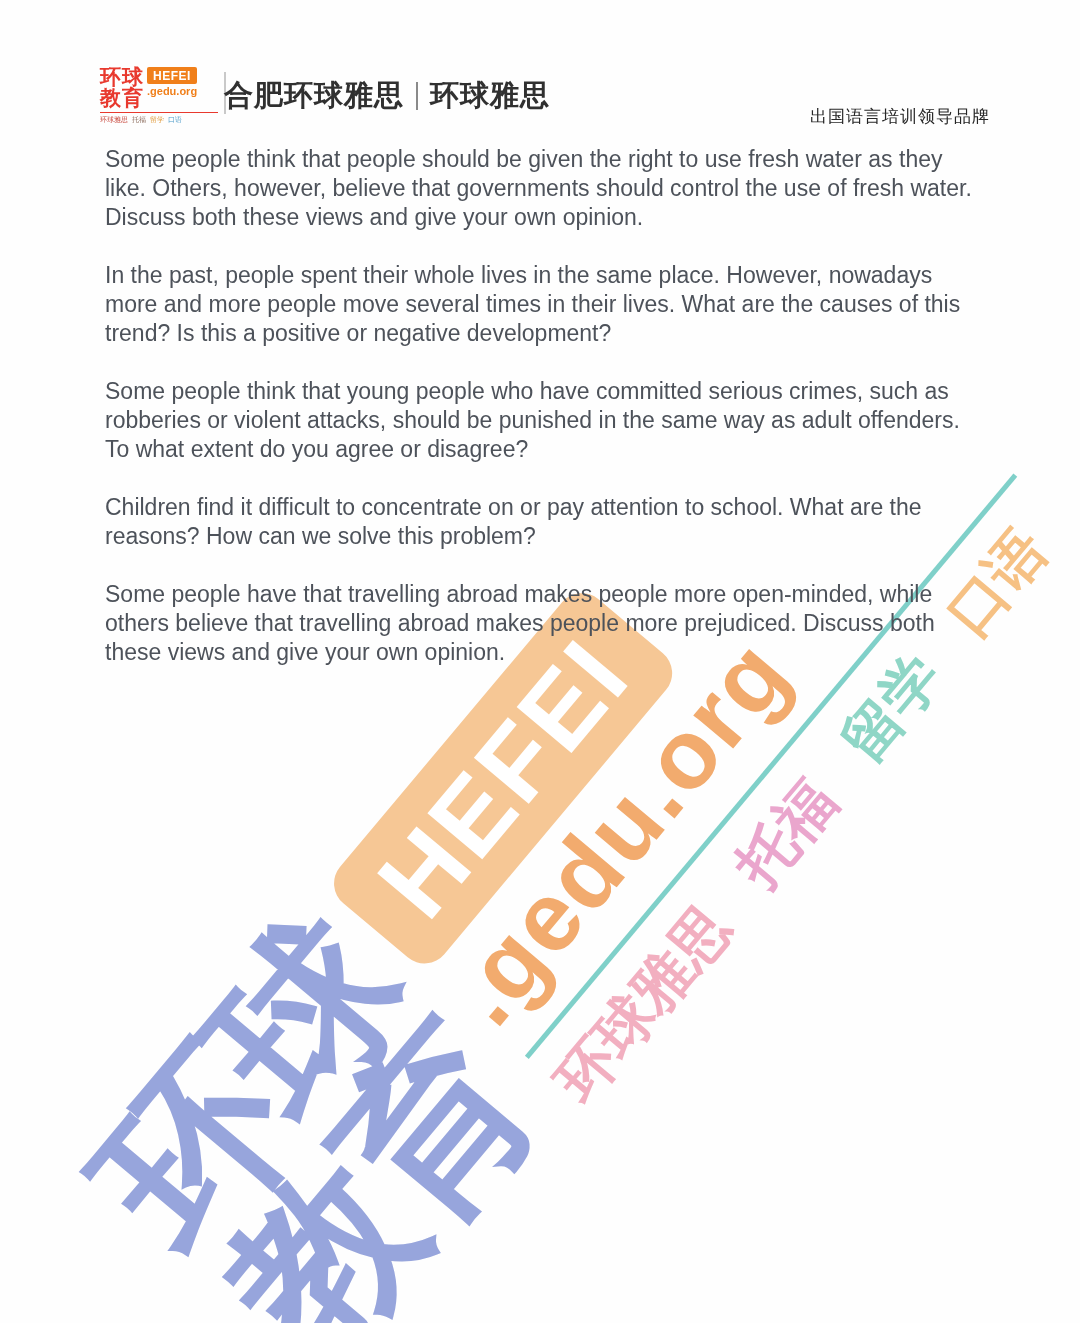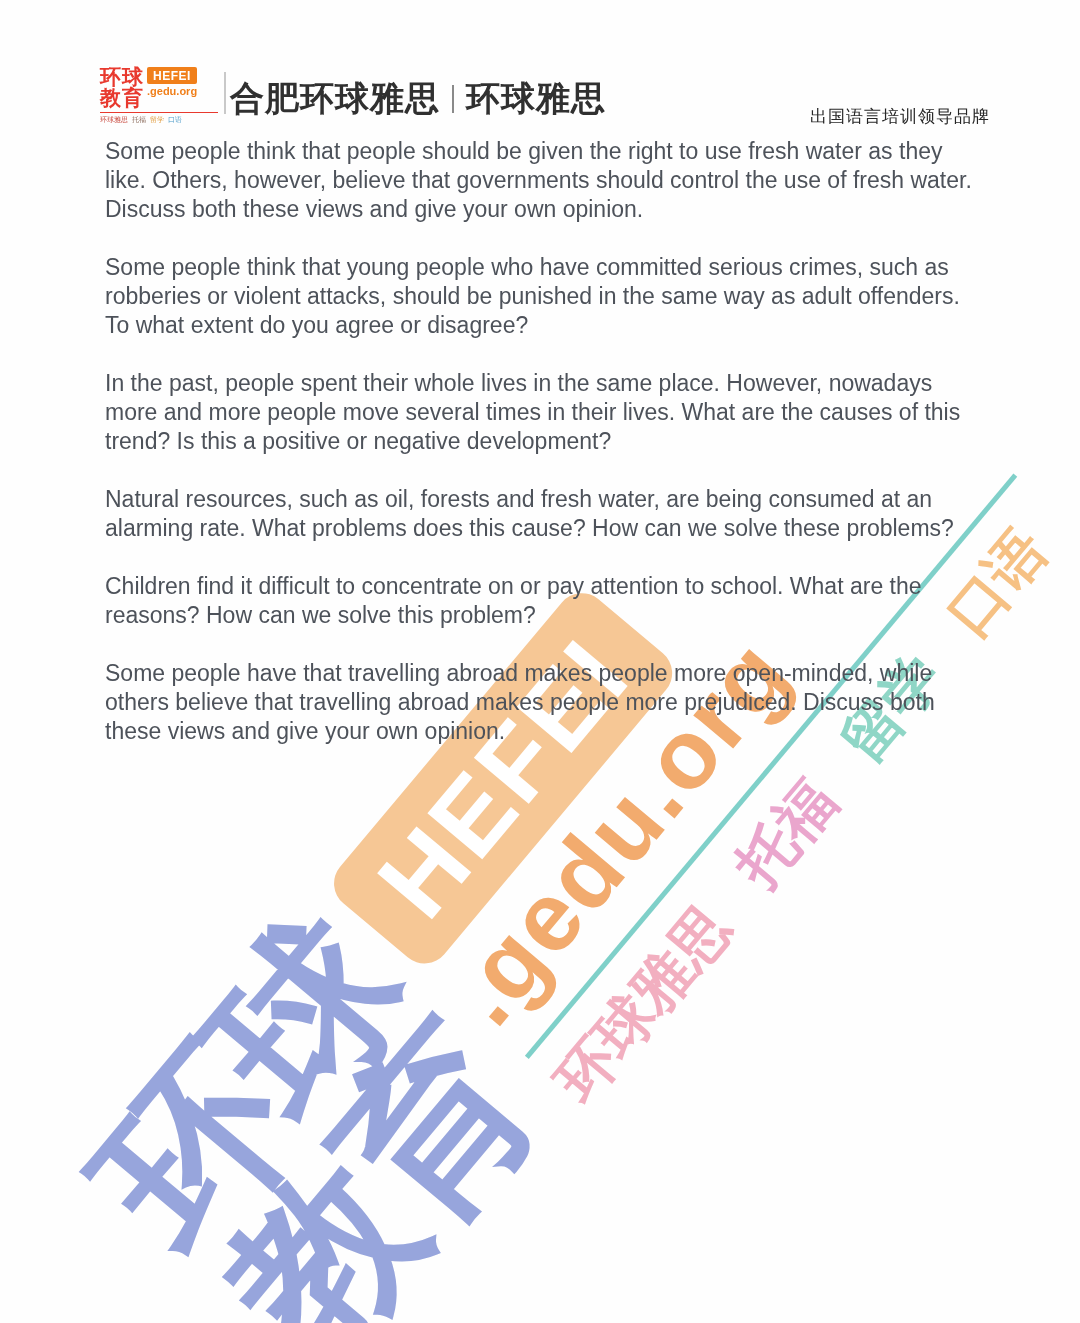--- a/index.html
+++ b/index.html
@@ -16,41 +16,41 @@
   
   .header { position:absolute; left:0; top:0; width:1080px; height:135px; z-index:3; }
   .emblem { position:absolute; left:100px; top:66px; display:flex; flex-direction:column; width:118px; }
   .emblem-top { display:flex; align-items:flex-start; gap:3px; }
   .emblem-cn { font-size:21px; font-weight:900; color:#e8392e; line-height:1.02; letter-spacing:1px; }
   .emblem-right { display:flex; flex-direction:column; align-items:flex-start; margin-top:1px; }
   .hefei-badge { background:#f07f1a; color:#fff; font-size:12px; font-weight:bold; padding:2px 6px 1px; border-radius:2px; letter-spacing:0.5px; }
   .gedu-small { color:#f07f1a; font-size:11px; font-weight:bold; margin-top:1px; }
   .emblem-sub { display:flex; gap:4px; font-size:7px; line-height:1; margin-top:3px; border-top:1px solid #e8392e; padding-top:3px; white-space:nowrap; }
   .emblem-divider { position:absolute; left:224px; top:72px; width:2px; height:42px; background:#c9c9c9; }
-  .header-title { position:absolute; left:230px; top:76px; display:flex; align-items:center; gap:12px; font-size:34px; font-weight:bold; color:#303030; letter-spacing:1px; }
+  .header-title { position:absolute; left:224px; top:76px; display:flex; align-items:center; gap:12px; font-size:29px; font-weight:bold; color:#303030; letter-spacing:1px; }
   .title-div { width:2px; height:28px; background:#8a8a8a; }
   .tagline { position:absolute; right:90px; top:105px; font-size:17px; color:#262626; letter-spacing:1px; }
 
   
   .watermark {
     position:absolute; left:20px; top:430px; width:1120px; height:840px;
     display:flex; align-items:center; justify-content:center;
     transform:rotate(-50deg); z-index:1; pointer-events:none;
   }
   .wm-inner { display:flex; align-items:flex-start; gap:26px; }
   .wm-blue { font-weight:900; color:#97a5dc; font-size:180px; line-height:0.94; letter-spacing:-6px; white-space:nowrap; }
   .wm-right { display:flex; flex-direction:column; align-items:flex-start; padding-top:14px; }
   .wm-badge { background:#f6c795; border-radius:26px; color:#ffffff; font-weight:900; font-size:104px; line-height:1; padding:16px 38px; letter-spacing:3px; }
   .wm-site { color:#f2ab6e; font-weight:900; font-size:98px; line-height:1.05; letter-spacing:2px; margin-top:4px; }
   .wm-line { width:760px; height:5px; background:#7fd0c9; margin:20px 0 14px; }
   .wm-small { display:flex; gap:48px; font-size:58px; font-weight:900; white-space:nowrap; }
 
   
   .content { position:absolute; left:105px; top:137px; width:870px; z-index:2; }
-  .essay-p { font-size:23px; line-height:29px; color:#4d525a; margin:0 0 29px; }
+  .essay-p { font-size:23px; line-height:29px; color:#4d525a; margin:8px 0 29px; }
 </style>
 </head>
 <body>
 
 <div class="page">
 
   <div class="watermark">
     <div class="wm-inner">
       <div class="wm-blue">
         <div>环球</div>
@@ -93,20 +93,19 @@
     <div class="header-title">
       <span>合肥环球雅思</span>
       <span class="title-div"></span>
       <span>环球雅思</span>
     </div>
     <div class="tagline">出国语言培训领导品牌</div>
   </div>
 
   <div class="content">
       <p class="essay-p">Some people think that people should be given the right to use fresh water as they like. Others, however, believe that governments should control the use of fresh water. Discuss both these views and give your own opinion.</p>
+      <p class="essay-p">In the past, people spent their whole lives in the same place. However, nowadays more and more people move several times in their lives. What are the causes of this trend? Is this a positive or negative development?</p>
       <p class="essay-p">Some people think that young people who have committed serious crimes, such as robberies or violent attacks, should be punished in the same way as adult offenders. To what extent do you agree or disagree?</p>
-      <p class="essay-p">In the past, people spent their whole lives in the same place. However, nowadays more and more people move several times in their lives. What are the causes of this trend? Is this a positive or negative development?</p>
-      <p class="essay-p">Natural resources, such as oil, forests and fresh water, are being consumed at an alarming rate. What problems does this cause? How can we solve these problems?</p>
       <p class="essay-p">Children find it difficult to concentrate on or pay attention to school. What are the reasons? How can we solve this problem?</p>
       <p class="essay-p">Some people have that travelling abroad makes people more open-minded, while others believe that travelling abroad makes people more prejudiced. Discuss both these views and give your own opinion.</p>
     </div>
 
 </div>
 
 </body></html>

